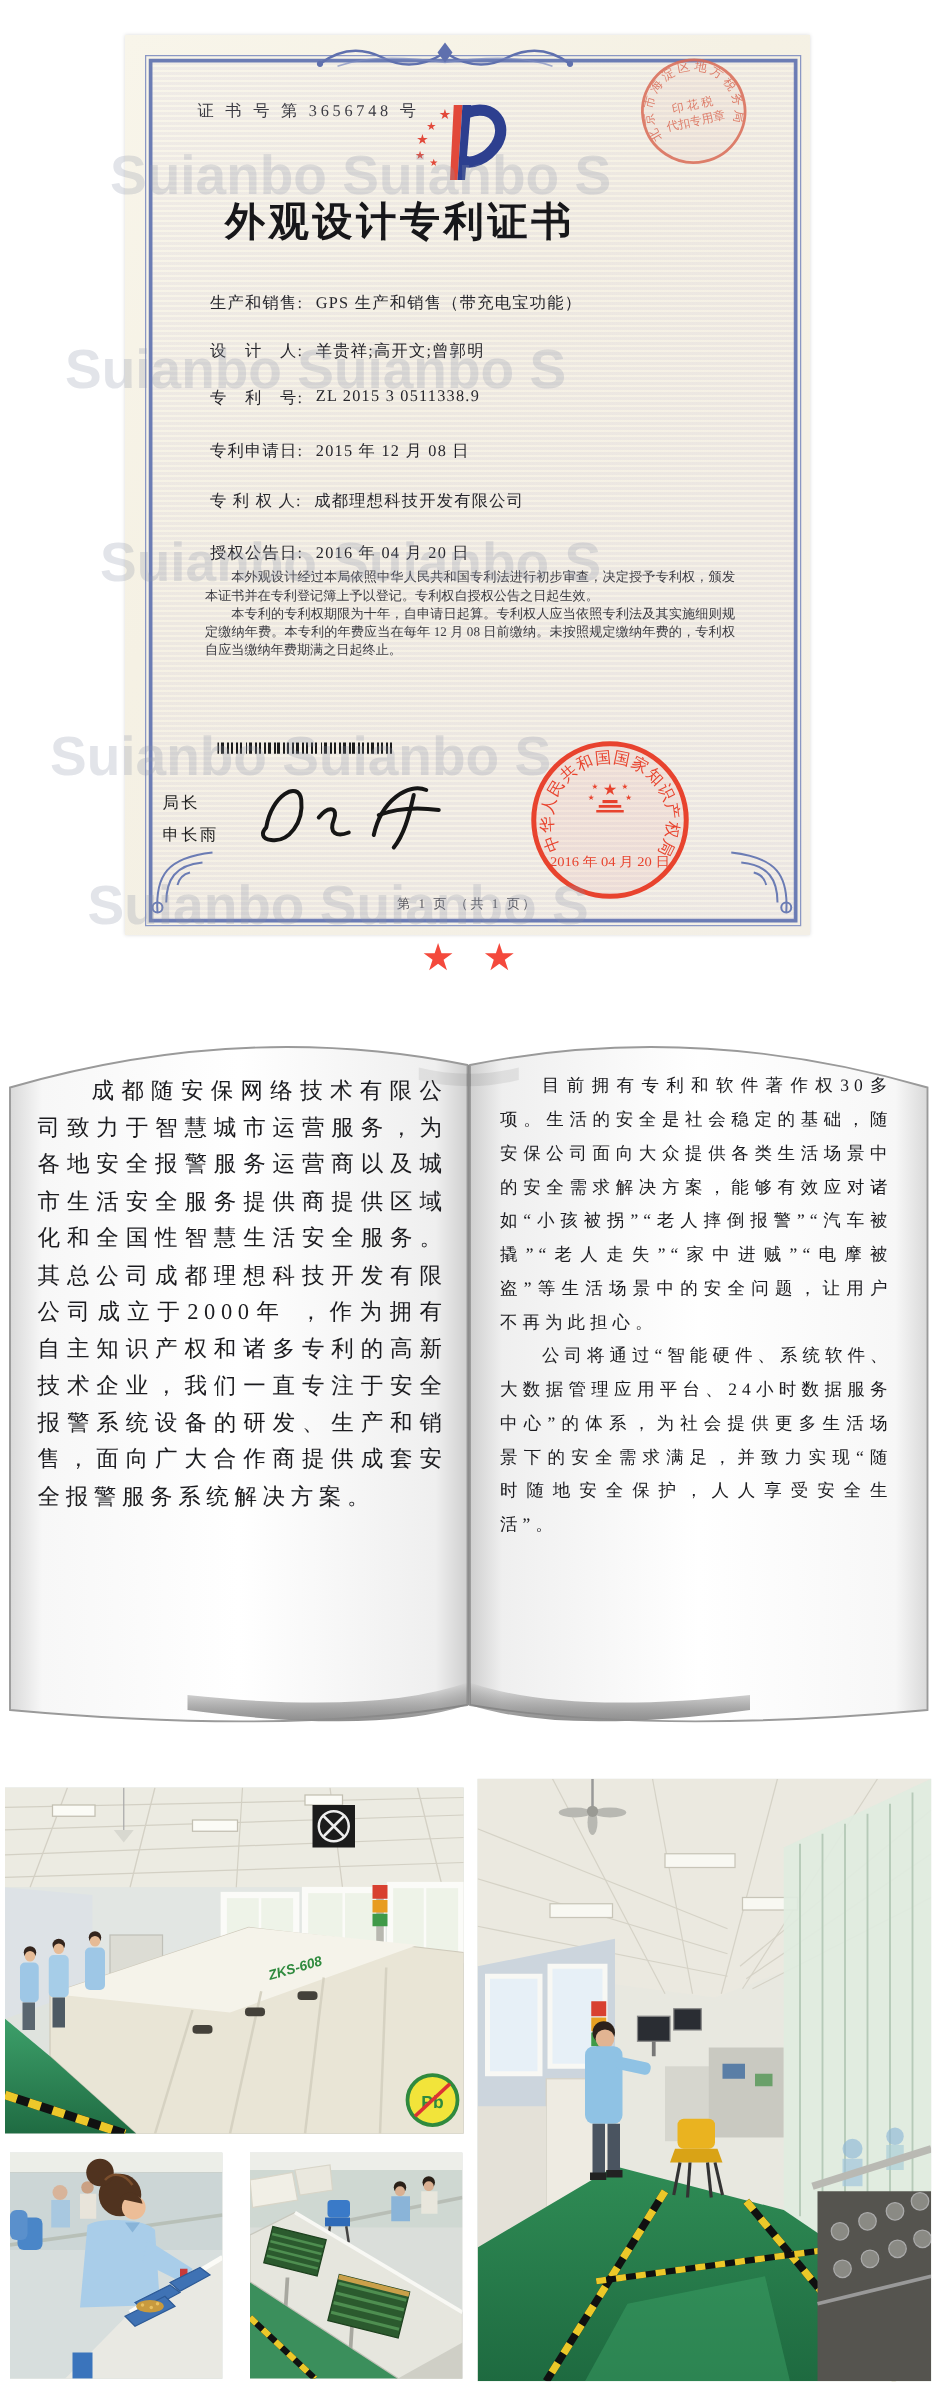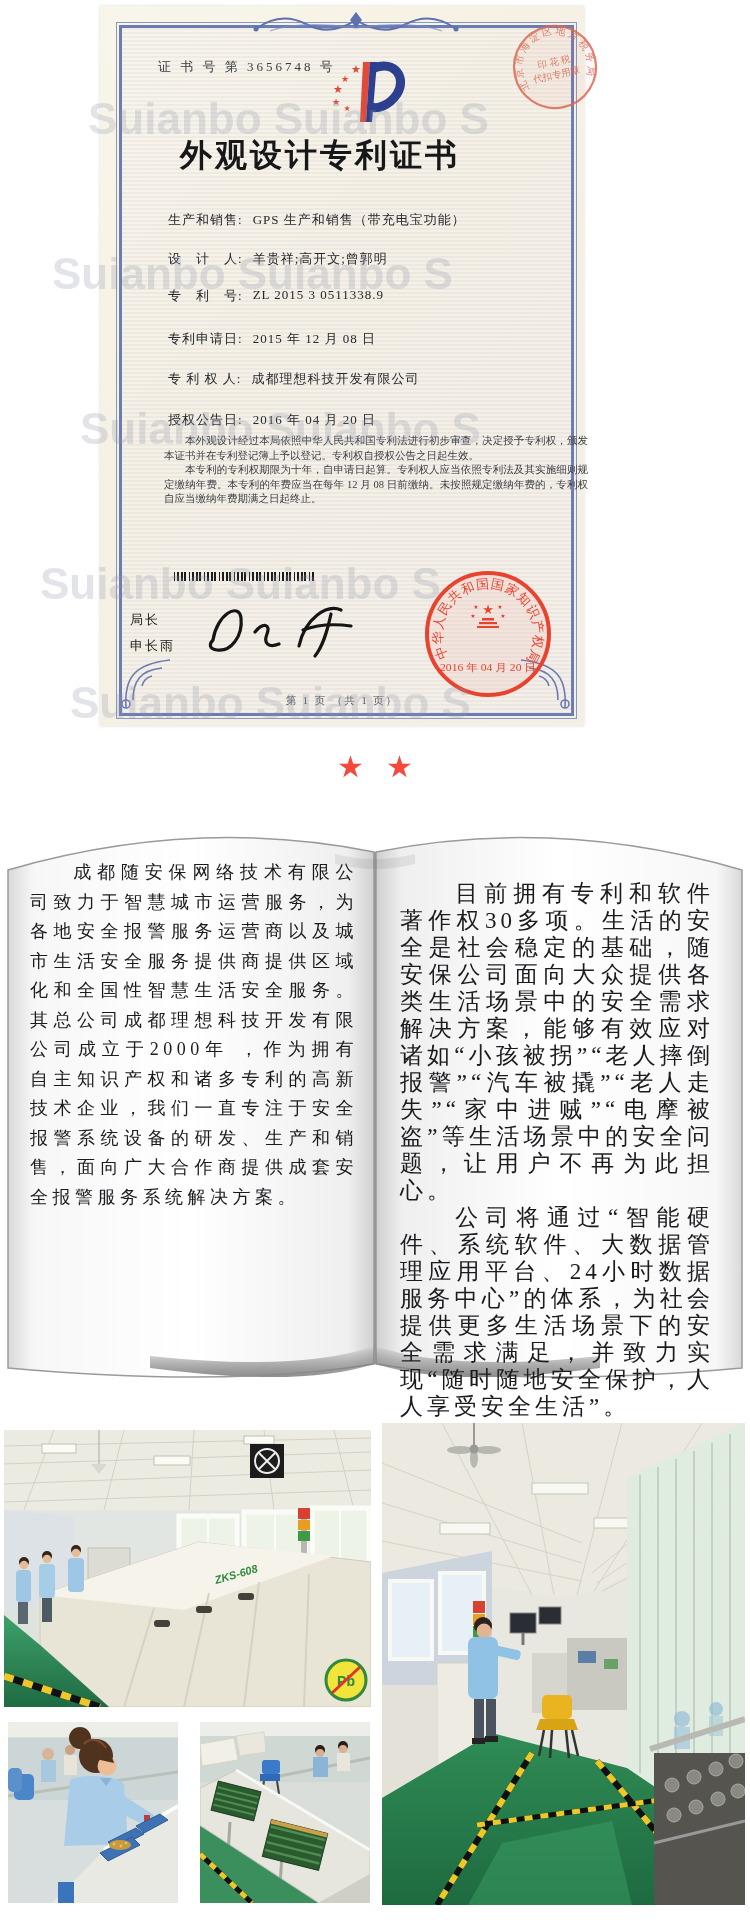--- a/index.html
+++ b/index.html
@@ -1,20 +1,20 @@
 <!DOCTYPE html>
 <html><head>
 <meta charset="utf-8">
 <style>
   html,body{margin:0;padding:0;}
   body{width:750px;height:1920px;position:relative;background:#ffffff;overflow:hidden;
        font-family:"Liberation Sans","DejaVu Sans",sans-serif;}
 
   
-  .cert-paper{position:absolute;left:100px;top:6px;width:484px;height:720px;
+  .cert-paper{position:absolute;left:100px;top:28px;width:548px;height:720px;
     background:linear-gradient(135deg,#f8f5ea 0%,#f5f1e4 40%,#f3efe6 100%);
     box-shadow:0 0 3px rgba(0,0,0,.15);}
   .cert-paper::after{content:"";position:absolute;inset:22px 12px 12px 22px;
     background:repeating-linear-gradient(180deg,rgba(165,150,205,.10) 0 2px,rgba(255,244,238,.05) 2px 4px);
     pointer-events:none;}
   .cert-border-outer{position:absolute;inset:16px 7px 7px 16px;border:1px solid #8a97c4;}
   .cert-border-inner{position:absolute;inset:19px 10px 10px 19px;border:3px solid #6b7cb4;}
   .cert-no{position:absolute;left:58px;top:52px;font:13px "Liberation Serif","DejaVu Serif",serif;
     letter-spacing:3px;color:#3a3a42;z-index:3;}
   .cert-title{position:absolute;left:0;right:0;top:128px;text-align:left;padding-left:80px;
@@ -46,21 +46,21 @@
     align-items:center;justify-content:center;gap:22px;}
   .banner .star{font-size:30px;line-height:30px;}
   .banner .txt{font:800 27px "Liberation Sans","DejaVu Sans",sans-serif;letter-spacing:6px;color:#0e0e0e;}
 
   
   .book-svg{position:absolute;left:0;top:812px;}
   .pagetext{position:absolute;z-index:5;text-align:justify;color:#1b1b1f;
     font-family:"Liberation Serif","DejaVu Serif",serif;}
   .pagetext p{margin:0;text-indent:2.4em;}
   .pt-left{left:30px;top:858px;width:328px;font-size:18px;line-height:29.5px;letter-spacing:4.5px;}
-  .pt-right{left:400px;top:856px;width:314px;font-size:23px;line-height:27px;letter-spacing:4px;margin-top:24px;}
+  .pt-right{left:400px;top:856px;width:314px;font-size:14px;line-height:27px;letter-spacing:4px;}
 
   
   .photo{position:absolute;overflow:hidden;background:#dfe3de;}
   .ph-a{left:4px;top:1430px;width:367px;height:277px;}
   .ph-b{left:382px;top:1423px;width:363px;height:482px;}
   .ph-c{left:8px;top:1722px;width:170px;height:181px;}
   .ph-d{left:200px;top:1722px;width:170px;height:181px;}
 </style>
 </head>
 <body>

